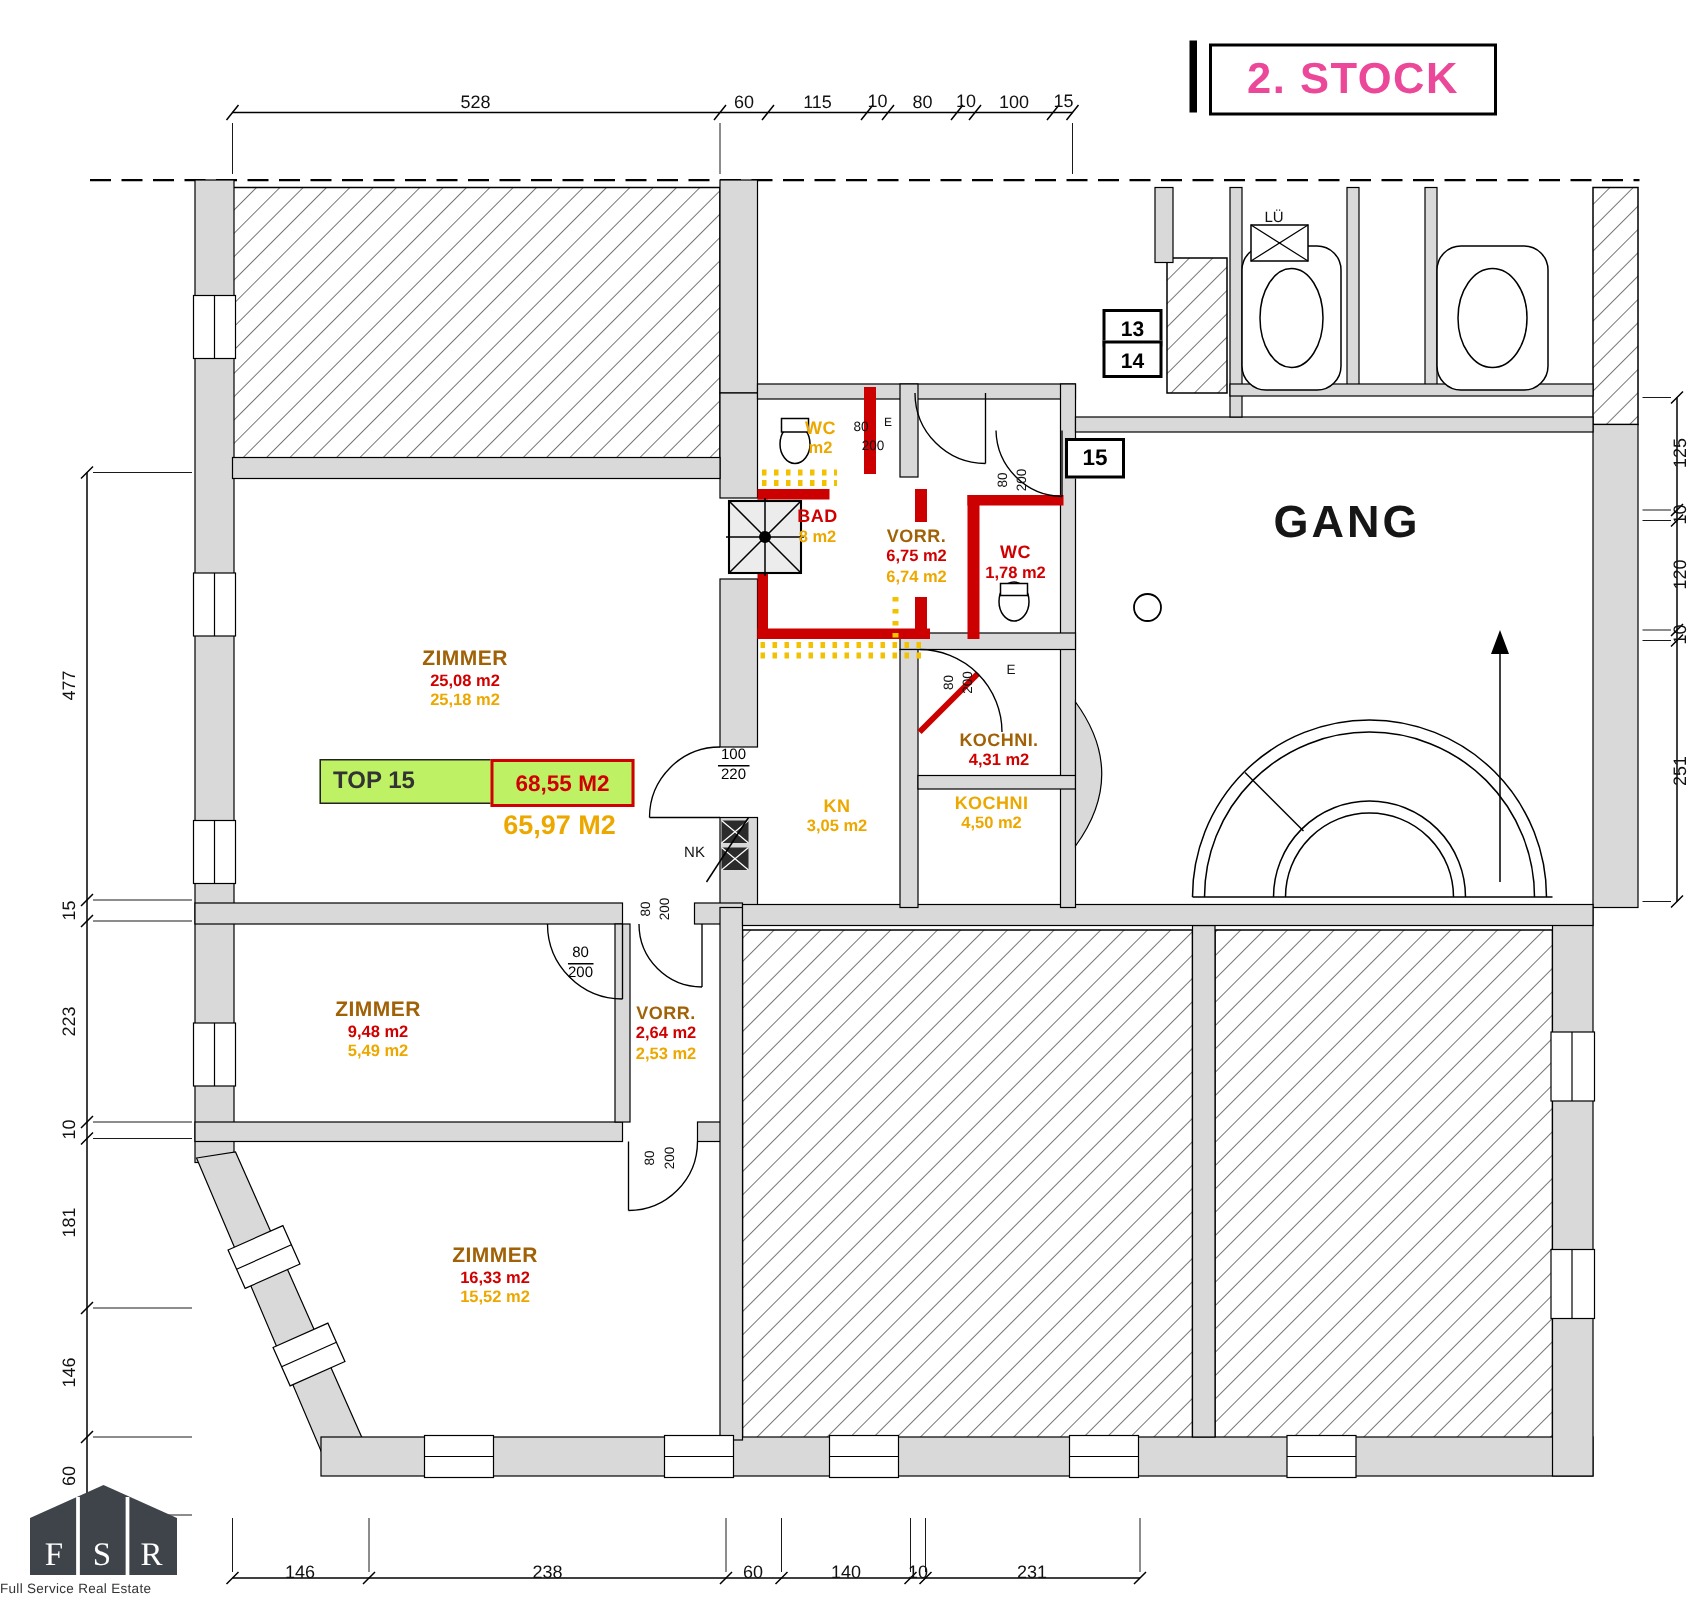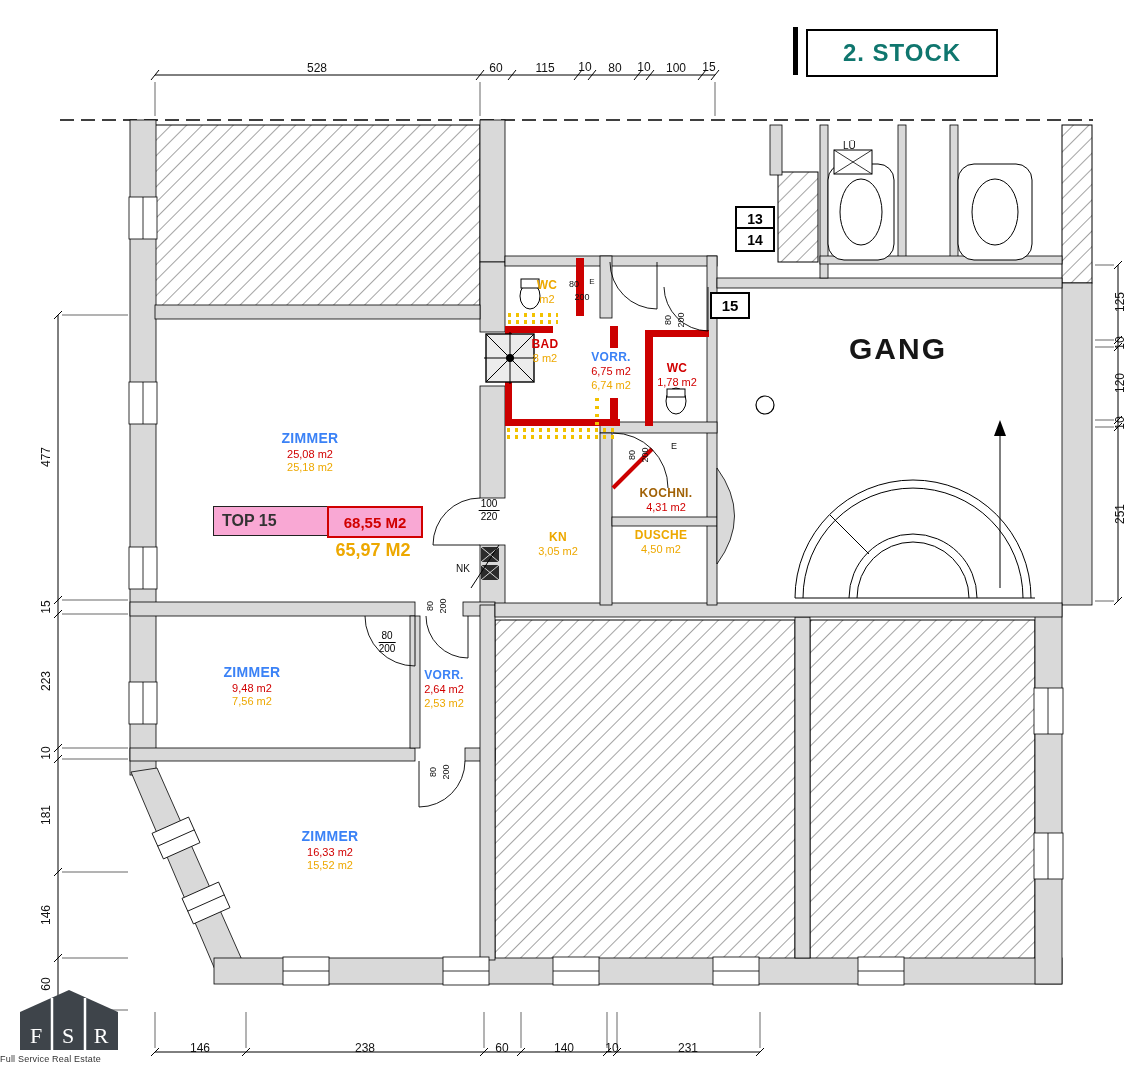--- a/index.html
+++ b/index.html
@@ -1,41 +1,41 @@
 <!DOCTYPE html>
 <html><head>
 <meta charset="utf-8">
 <style>
   html,body{margin:0;padding:0;background:#fff;}
   #canvas{position:relative;width:1130px;height:1080px;background:#fff;
           font-family:"Liberation Sans",sans-serif;overflow:hidden;}
   svg.plan{position:absolute;left:0;top:0;}
   .lbl{position:absolute;white-space:nowrap;color:#111;}
   .room{text-align:center;transform:translateX(-50%);line-height:1.25;}
-  .nm{display:block;font-weight:700;color:#3b82f6;font-size:14px;letter-spacing:.3px;}
+  .nm{display:block;font-weight:700;color:#a16207;font-size:14px;letter-spacing:.3px;}
   .nm.sm{font-size:12px;}
   .red{color:#d10000;}
   .yel{color:#eda800;}
-  .ar{display:block;font-size:11px;font-weight:400;}
+  .ar{display:block;font-size:11px;font-weight:700;}
   .dim{font-size:12px;transform:translateX(-50%);}
   .dimv{font-size:12px;transform:translate(-50%,-50%) rotate(-90deg);}
   .dd{font-size:9px;transform:translateX(-50%);}
   .ddv{font-size:9px;transform:translate(-50%,-50%) rotate(-90deg);}
   .nbox{position:absolute;border:2px solid #000;background:#fff;display:flex;
         align-items:center;justify-content:center;font-weight:700;font-size:14px;}
   .frac{position:absolute;text-align:center;transform:translateX(-50%);
         font-size:10px;line-height:1.15;font-weight:400;}
   .frac .t{display:block;border-bottom:1px solid #000;padding:0 2px;}
   #title-bar{position:absolute;left:793px;top:27px;width:5px;height:48px;background:#000;}
   #title-box{position:absolute;left:806px;top:29px;width:188px;height:44px;
              border:2.5px solid #000;background:#fff;display:flex;align-items:center;
-             justify-content:center;font-size:24px;font-weight:700;letter-spacing:1px;color:#0f766e;}
+             justify-content:center;font-size:29px;font-weight:700;letter-spacing:1px;color:#ec4899;}
   #gang-label{font-size:30px;font-weight:700;letter-spacing:2px;color:#161616;
               transform:translateX(-50%);}
-  .t15box{position:absolute;border:1.5px solid #222;background:#f9a8d4;font-weight:700;
+  .t15box{position:absolute;border:1.5px solid #222;background:#bef264;font-weight:700;
           font-size:16px;color:#333;display:flex;align-items:center;padding-left:8px;}
   .t15red{border:2px solid #d10000;color:#d10000;justify-content:center;
           padding-left:0;font-size:15px;}
   #top15-total{font-size:18px;font-weight:700;transform:translateX(-50%);}
   #logo-tagline{font-size:9px;color:#333;letter-spacing:.2px;}
 </style>
 </head>
 <body>
 
 <div id="canvas">
@@ -255,21 +255,21 @@
 
   <div class="lbl room" style="left:310px;top:430px">
     <span class="nm">ZIMMER</span>
     <span class="ar red">25,08 m2</span>
     <span class="ar yel">25,18 m2</span>
   </div>
 
   <div class="lbl room" style="left:252px;top:664px">
     <span class="nm">ZIMMER</span>
     <span class="ar red">9,48 m2</span>
-    <span class="ar yel">7,56 m2</span>
+    <span class="ar yel">5,49 m2</span>
   </div>
 
   <div class="lbl room" style="left:330px;top:828px">
     <span class="nm">ZIMMER</span>
     <span class="ar red">16,33 m2</span>
     <span class="ar yel">15,52 m2</span>
   </div>
 
   <div class="lbl room" style="left:611px;top:350px">
     <span class="nm sm">VORR.</span>
@@ -302,21 +302,21 @@
     <span class="nm sm red" style="color:#a16207">KOCHNI.</span>
     <span class="ar red">4,31 m2</span>
   </div>
 
   <div class="lbl room" style="left:558px;top:530px">
     <span class="nm sm yel" style="color:#eda800">KN</span>
     <span class="ar yel">3,05 m2</span>
   </div>
 
   <div class="lbl room" style="left:661px;top:528px">
-    <span class="nm sm yel" style="color:#eda800">DUSCHE</span>
+    <span class="nm sm yel" style="color:#eda800">KOCHNI</span>
     <span class="ar yel">4,50 m2</span>
   </div>
 
   <div class="lbl" id="gang-label" style="left:898px;top:332px">GANG</div>
 
   <div class="t15box" style="left:213px;top:506px;width:112px;height:28px">TOP 15</div>
   <div class="t15box t15red" style="left:327px;top:506px;width:92px;height:28px">68,55 M2</div>
   <div class="lbl yel" id="top15-total" style="left:373px;top:540px">65,97 M2</div>
 
   <div class="nbox" style="left:735px;top:206px;width:36px;height:21px">13</div>

